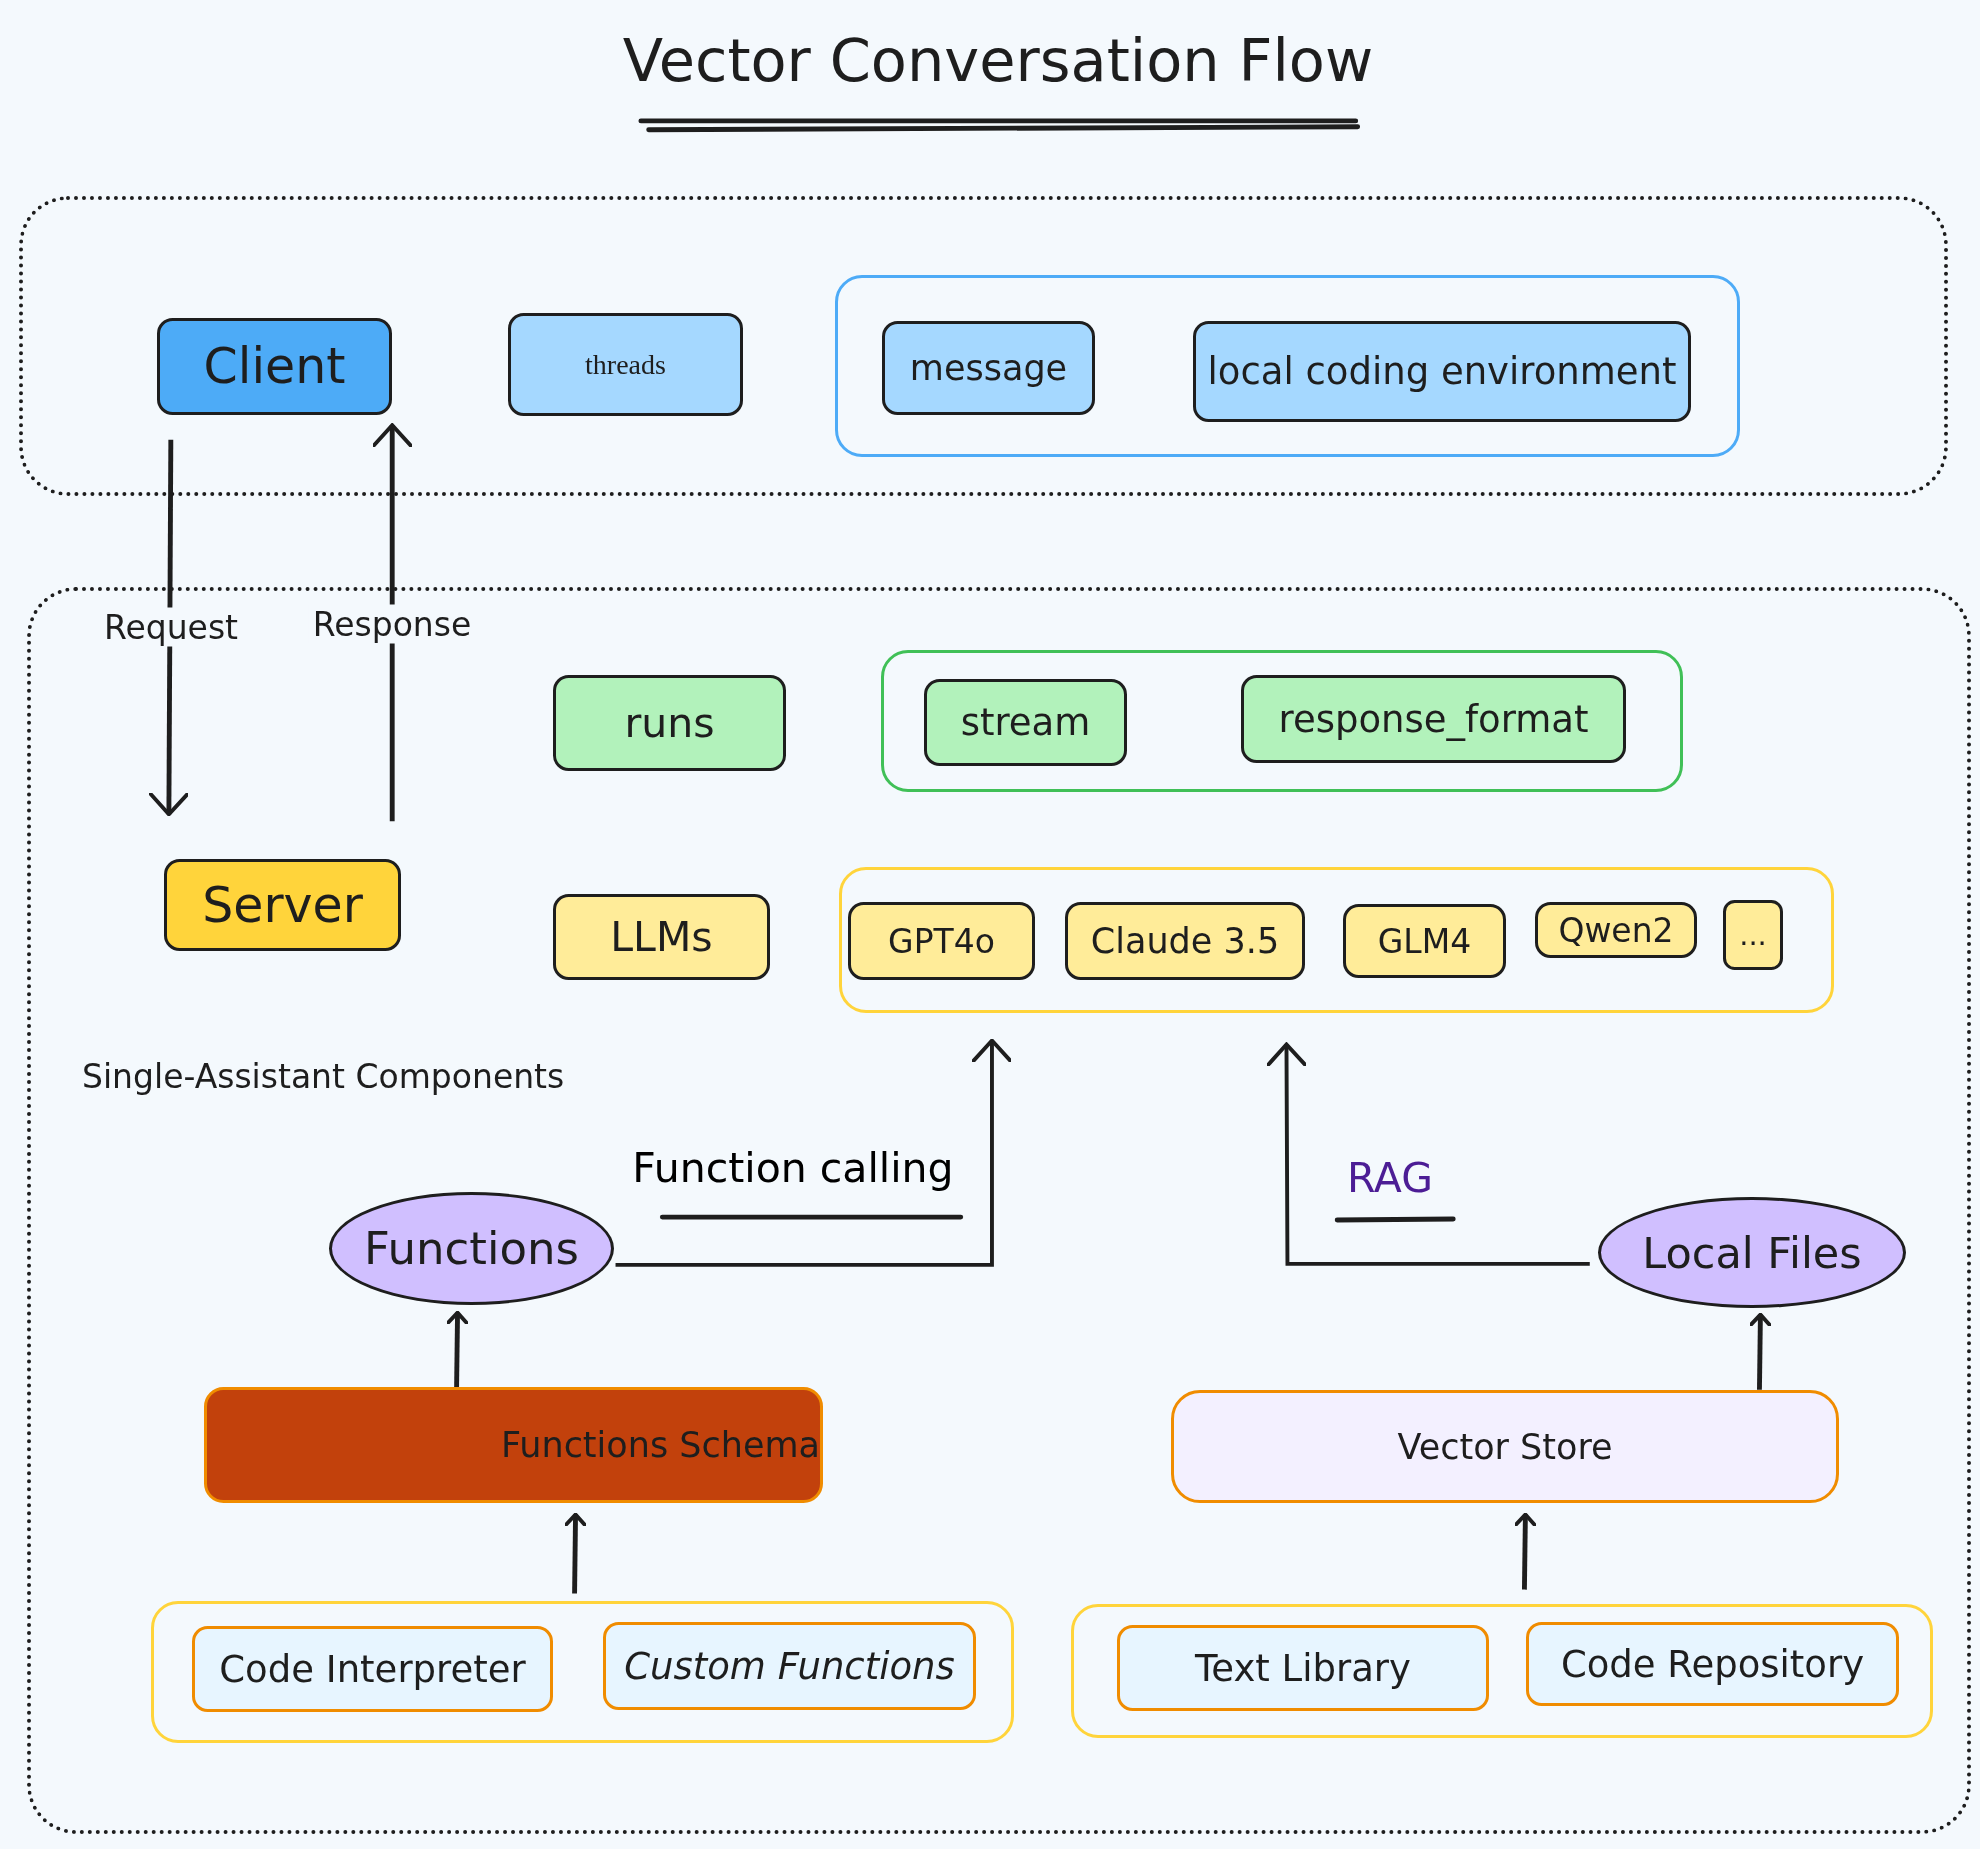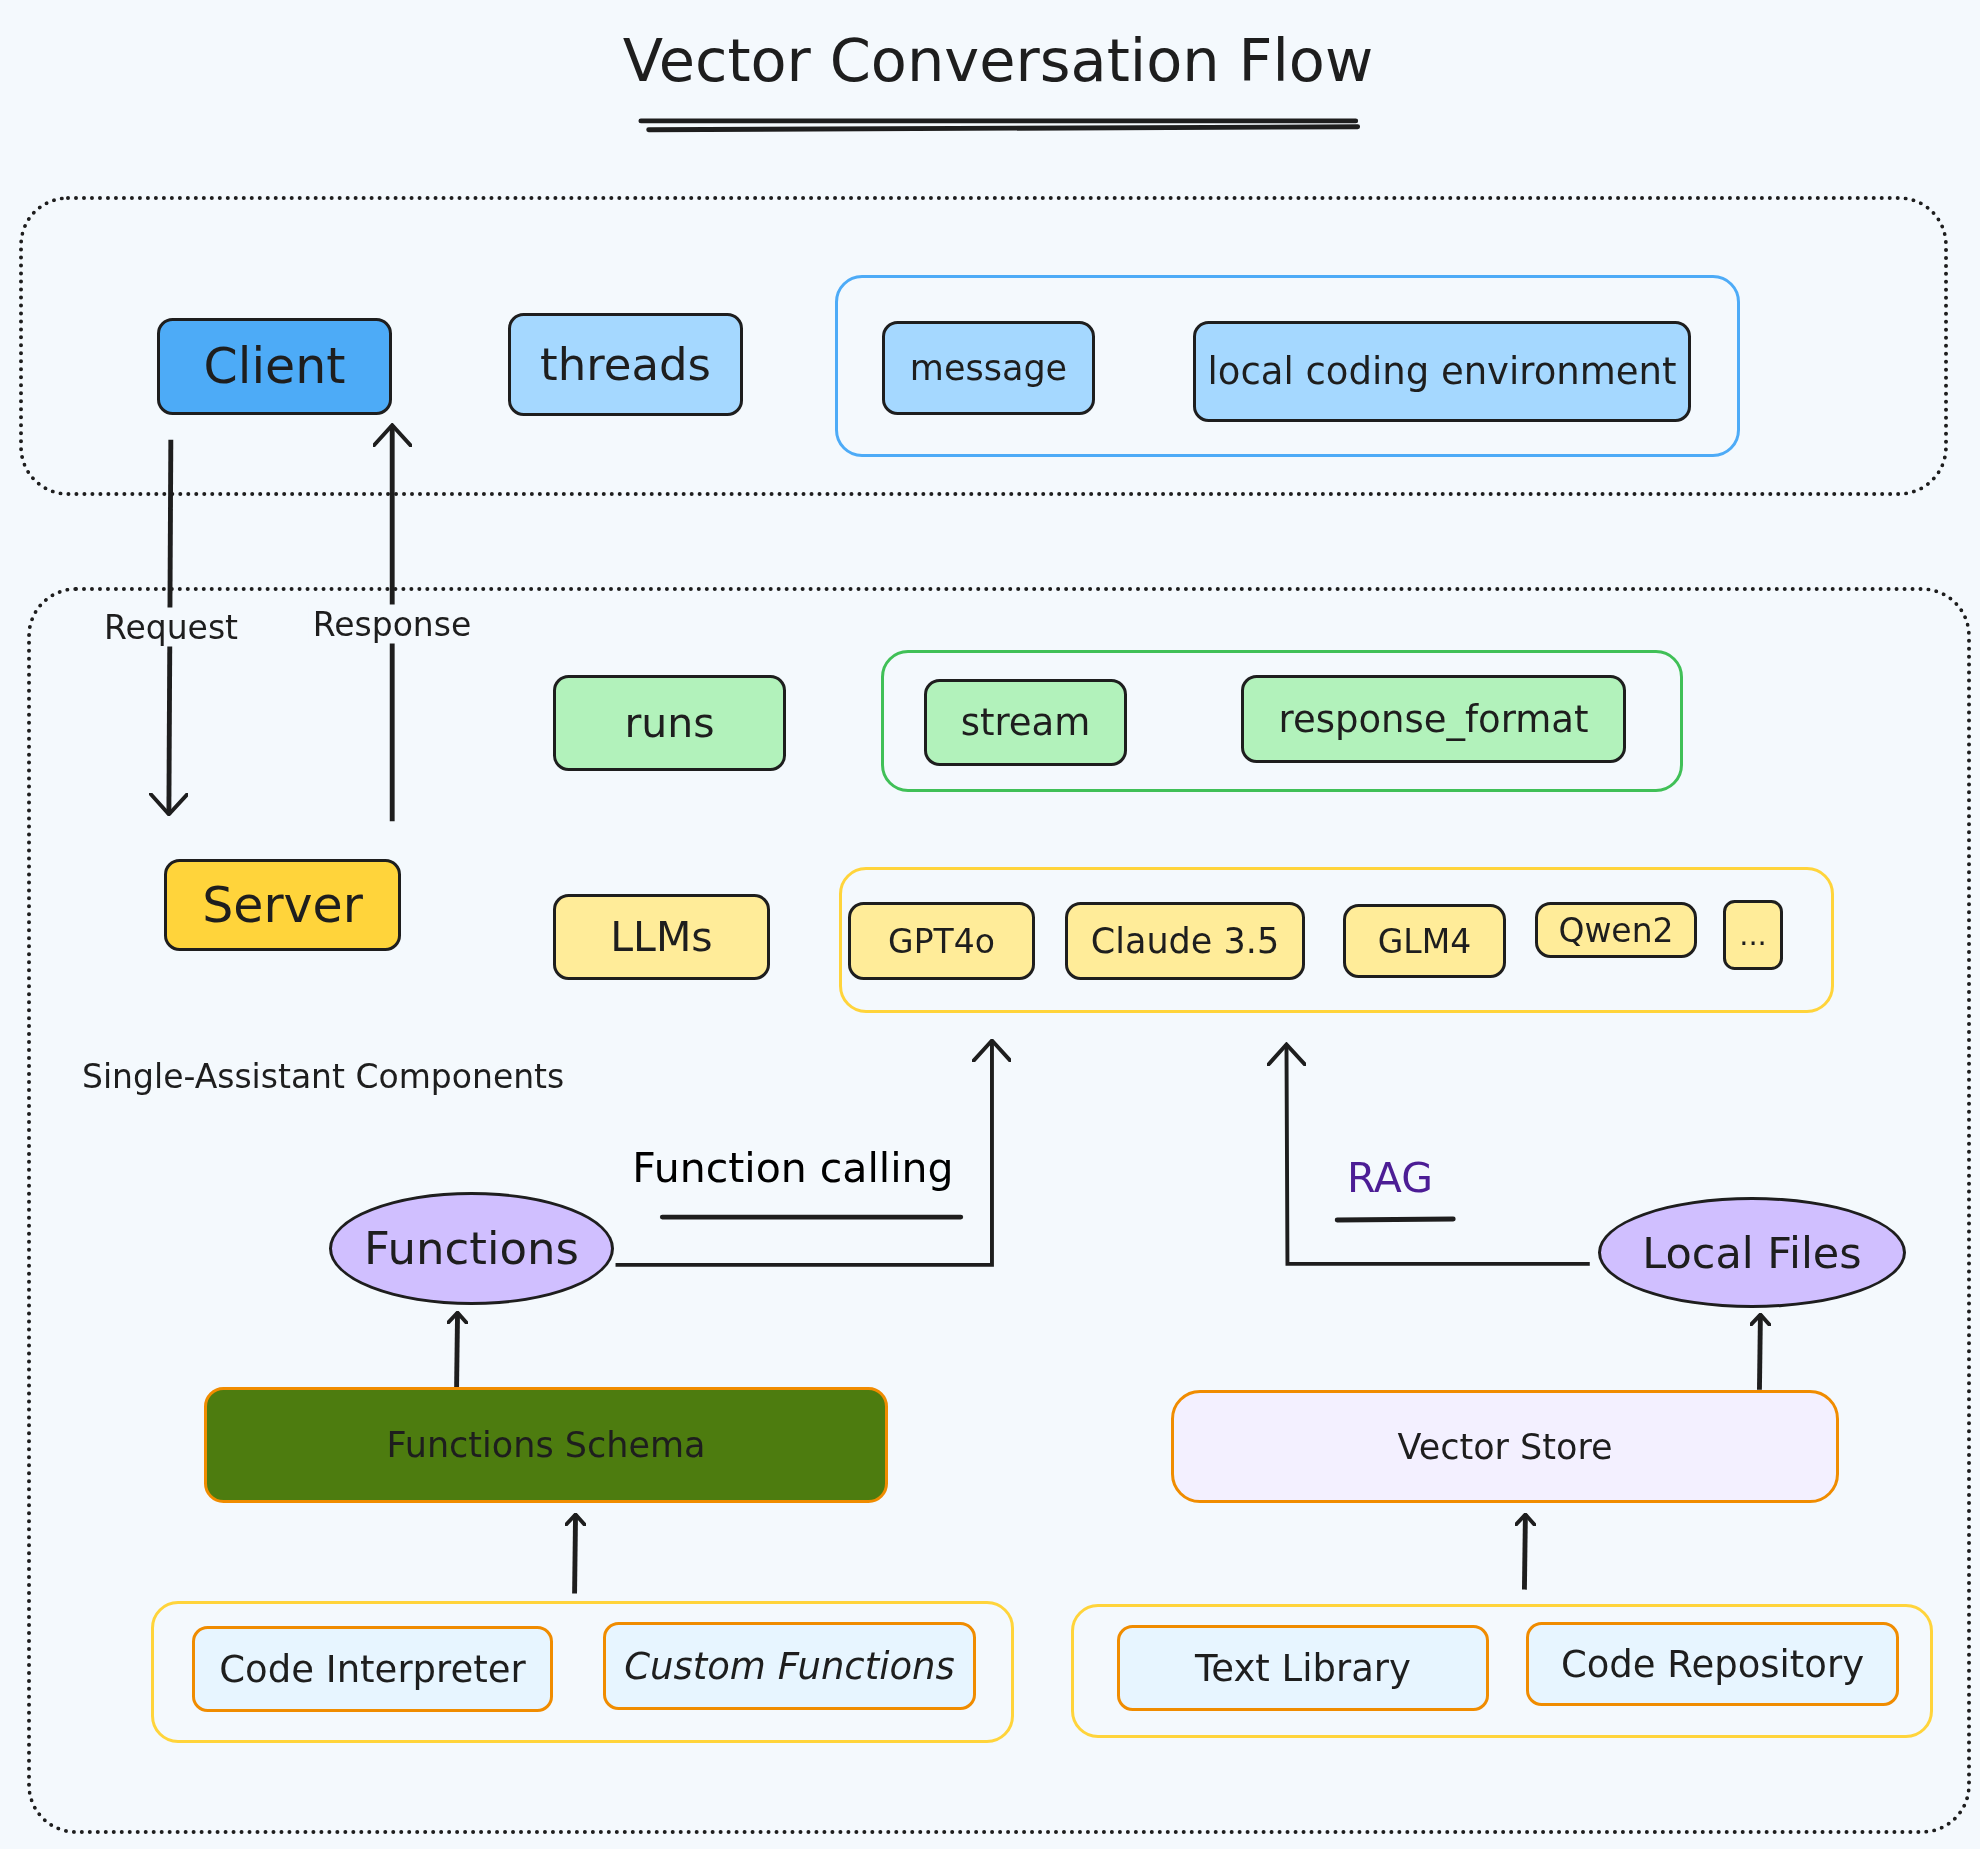--- a/index.html
+++ b/index.html
@@ -41,21 +41,21 @@
   <line x1="589" y1="1634" x2="590" y2="1553" stroke="#1e1e1e" stroke-width="5" marker-end="url(#arr)"></line>
   <line x1="1804" y1="1425" x2="1805" y2="1348" stroke="#1e1e1e" stroke-width="5" marker-end="url(#arr)"></line>
   <line x1="1563" y1="1630" x2="1564" y2="1553" stroke="#1e1e1e" stroke-width="5" marker-end="url(#arr)"></line>
 </svg>
 
 <div class="dotted" style="left:18.5px;top:196px;width:1929px;height:300px;"></div>
 
 <div class="node" style="left:157px;top:318px;width:235px;height:97px;background:#4dabf7;font-size:49px;">
   <span>Client</span>
 </div>
-<div class="node" style="left:508px;top:313px;width:235px;height:103px;background:#a5d8ff;font-size:45px;">
+<div class="node" style="left:508px;top:313px;width:235px;height:103px;background:#a5d8ff;font-size:28px;font-family:Liberation Serif, serif;">
   <span>threads</span>
 </div>
 <div class="group" style="left:835px;top:275px;width:905px;height:182px;border:3.9px solid #4dabf7;"></div>
 <div class="node" style="left:882px;top:321px;width:213px;height:94px;background:#a5d8ff;font-size:35px;">
   <span>message</span>
 </div>
 <div class="node" style="left:1193px;top:321px;width:498px;height:101px;background:#a5d8ff;font-size:37px;">
   <span>local coding environment</span>
 </div>
 
@@ -98,21 +98,21 @@
 <div class="node" style="left:1723px;top:900px;width:60px;height:70px;background:#ffec99;font-size:29px;border-radius:11.7px;">
   <span>...</span>
 </div>
 
 <div class="abs" style="left:82px;top:1057px;font-size:33px;white-space:nowrap;">Single-Assistant Components</div>
 
 <div class="label" style="left:793px;top:1168px;font-size:41px;color:#000000;">Function calling</div>
 <div class="node" style="left:329px;top:1192px;width:285px;height:113px;border-radius:50%;background:#d0bfff;font-size:45px;">
   <span>Functions</span>
 </div>
-<div class="node" style="left:204px;top:1387px;width:684px;height:116px;background:#4d7c0f;border-color:#f08c00;font-size:35px;border-radius:19.5px;">
+<div class="node" style="left:204px;top:1387px;width:619px;height:116px;background:#c2410c;border-color:#f08c00;font-size:35px;border-radius:19.5px;justify-content:flex-end;">
   <span>Functions Schema</span>
 </div>
 <div class="group" style="left:151px;top:1601px;width:863px;height:142px;border:3.9px solid #ffd43b;"></div>
 <div class="node" style="left:192px;top:1626px;width:361px;height:86px;background:#e7f5ff;border-color:#f08c00;font-size:37px;">
   <span>Code Interpreter</span>
 </div>
 <div class="node" style="left:603px;top:1622px;width:373px;height:88px;background:#e7f5ff;border-color:#f08c00;font-size:37px;font-style:italic;">
   <span>Custom Functions</span>
 </div>
 

